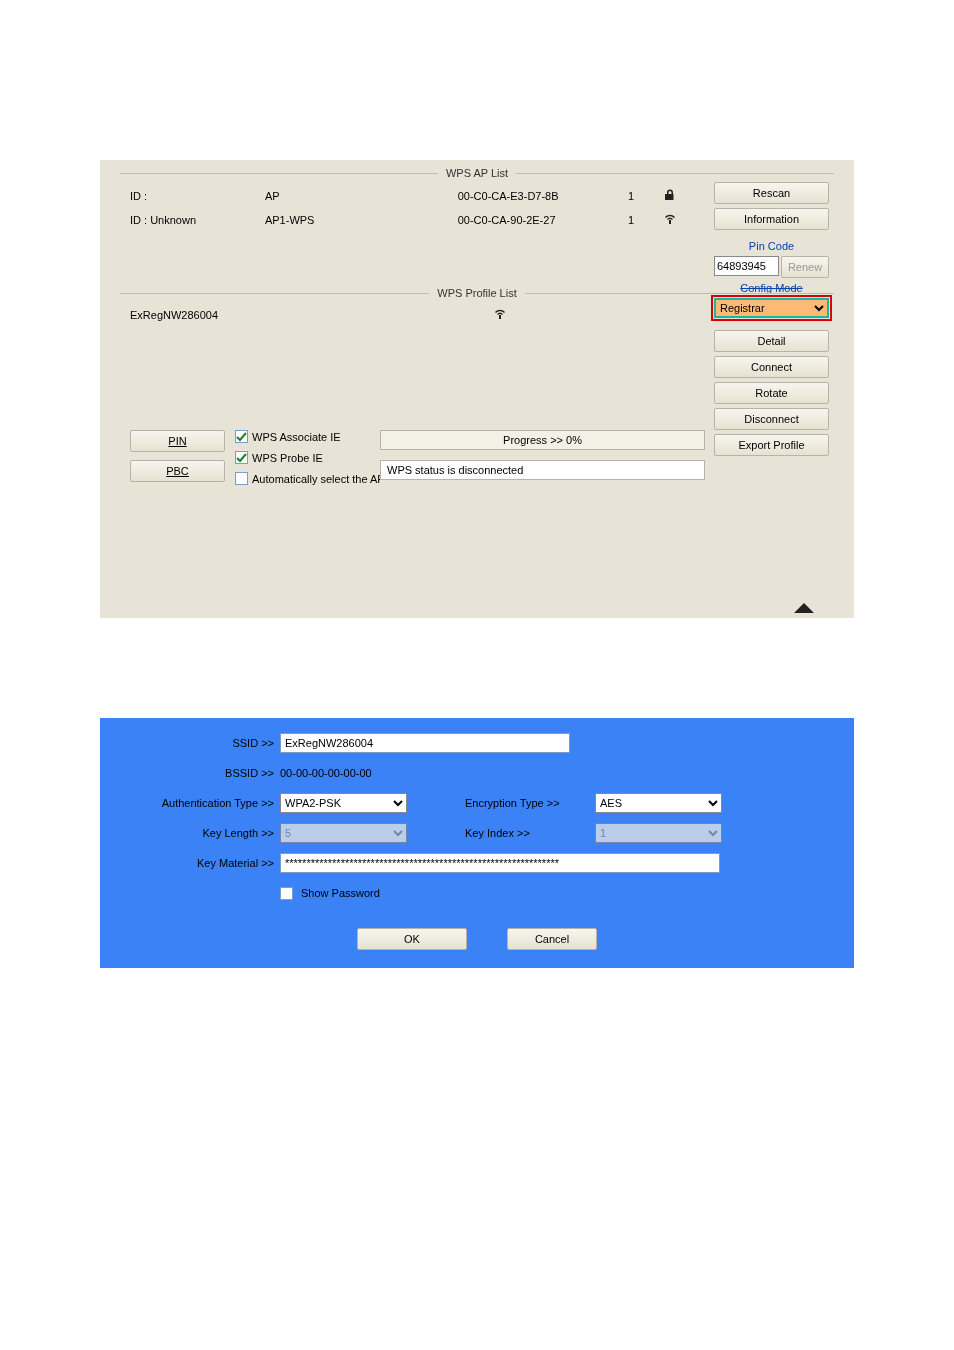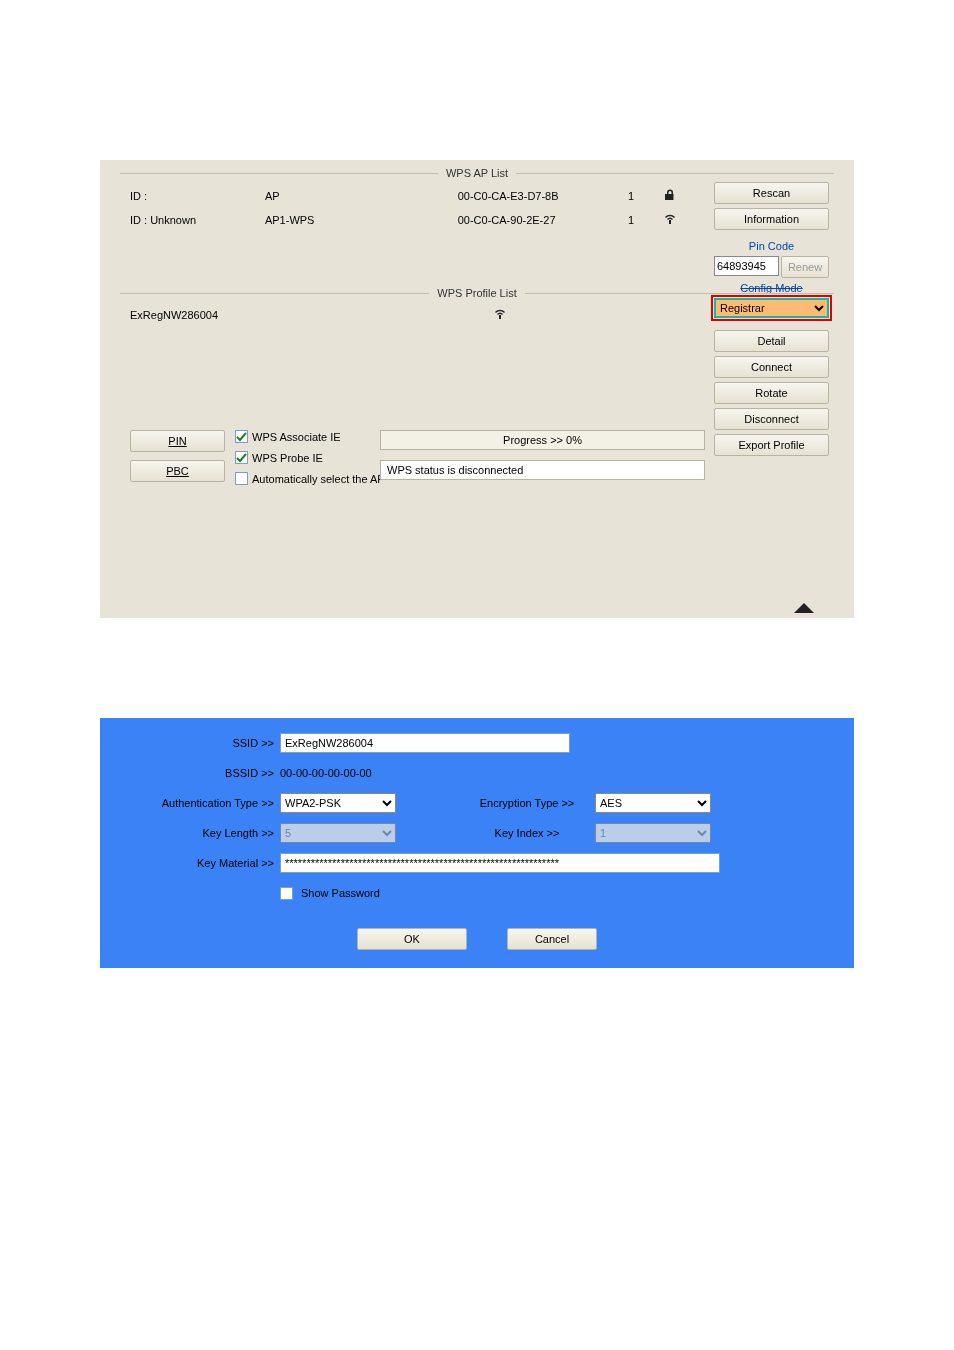--- a/index.html
+++ b/index.html
@@ -80,28 +80,28 @@
     margin: 100px 100px 0 100px;
     background: #3b82f6;
     height: 250px;
     position: relative;
     padding-top: 10px;
   }
   .form-row { display:flex; align-items:center; height: 30px; }
   .form-row .lbl { width: 180px; text-align: right; padding-right: 6px; }
   .form-row input[type=text].ti { width: 290px; height: 20px; border:1px solid #7a9ec5; padding:0 4px; background:#fff; }
   .form-row input[type=text].key { width: 440px; height: 20px; border:1px solid #7a9ec5; padding:0 4px; background:#fff; }
-  select.fsel { width: 116px; height: 20px; border:1px solid #888; background:#fff; }
+  select.fsel { width: 127px; height: 20px; border:1px solid #888; background:#fff; }
   select.fsel:disabled { color:#888; background:#f0ede4; }
 
   .two-col { display:flex; align-items:center; height: 30px; }
   .two-col .lbl  { width: 180px; text-align:right; padding-right:6px; }
   .two-col .w1   { width: 135px; }
   .two-col .gap  { width: 50px; }
-  .two-col .lbl2 { width: 130px; text-align:center; padding-right:6px; }
+  .two-col .lbl2 { width: 130px; text-align:left; padding-right:6px; }
 
   .okcancel { position:absolute; bottom: 18px; left: 0; right: 0; display:flex; justify-content:center; gap: 40px; }
 </style>
 </head>
 <body>
 
 <div class="panel1 block">
 
   <div class="fieldset-bar wps-ap-bar">
     <span class="line"></span>

